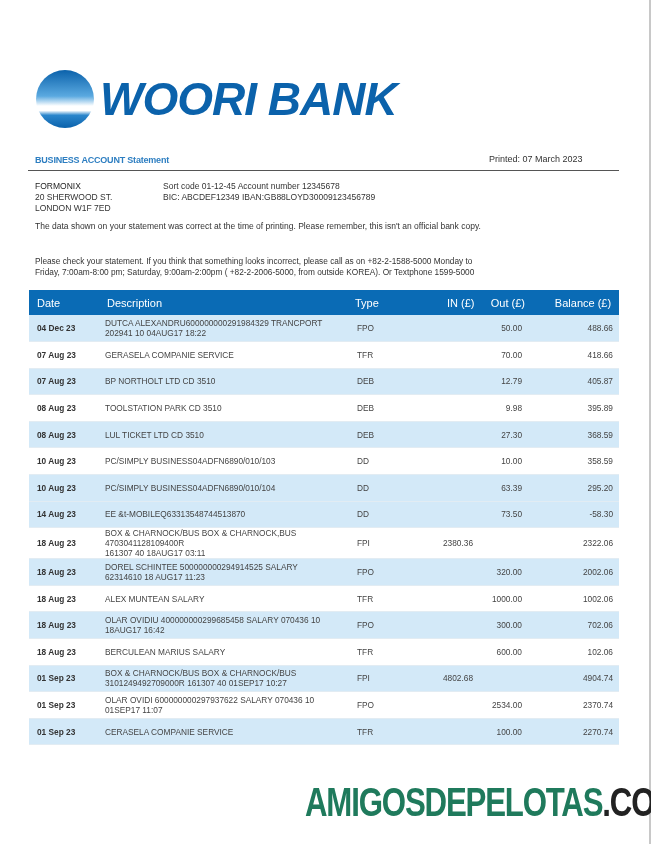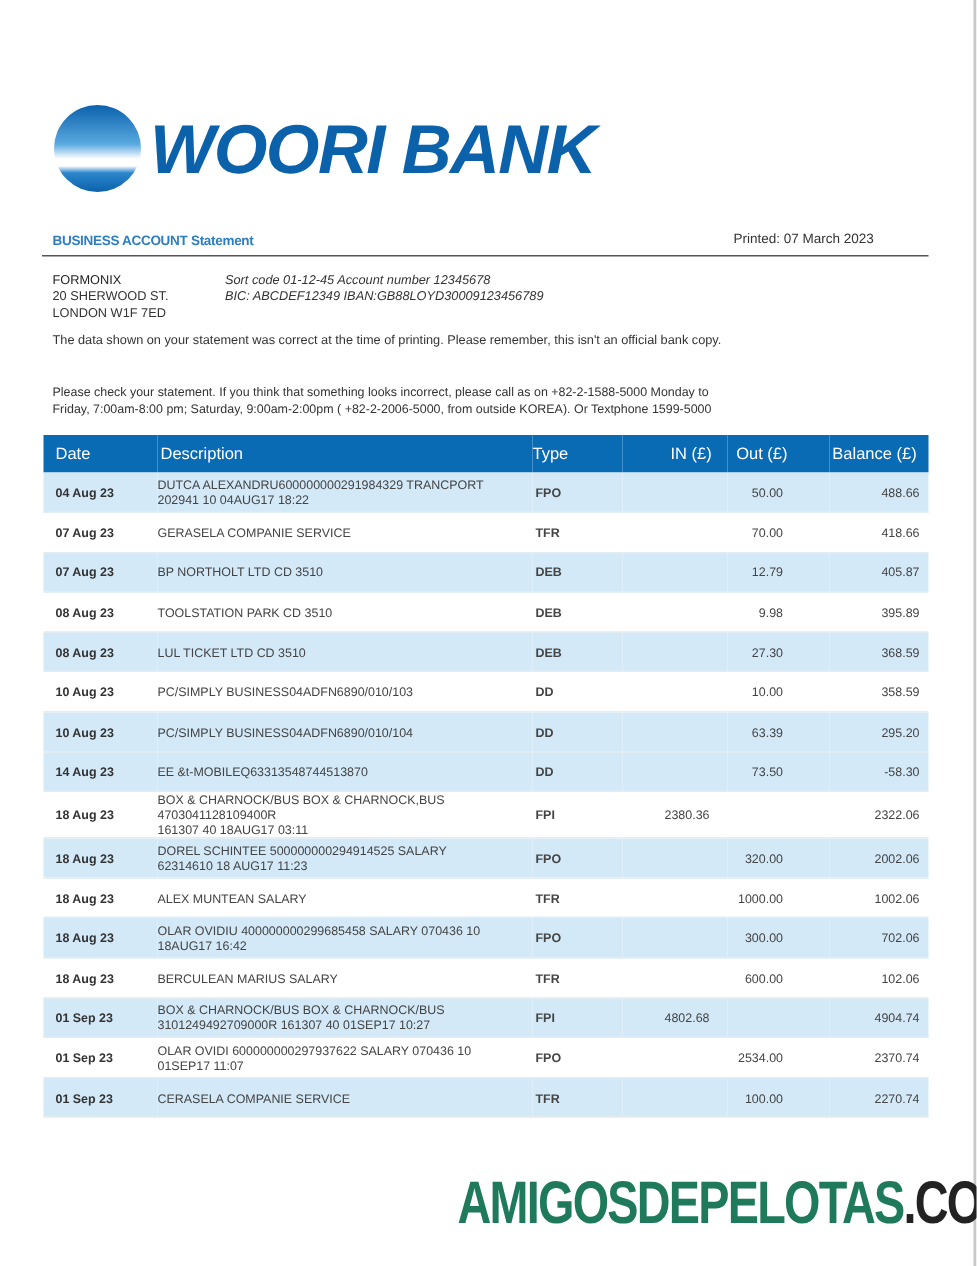--- a/index.html
+++ b/index.html
@@ -10,38 +10,38 @@
   .logo svg { position:absolute; left:0; top:0; }
   .logo-text { position:absolute; left:66px; top:4px; font-family:"Liberation Sans", sans-serif; font-weight:bold; font-style:italic; font-size:46px; letter-spacing:-1px; color:#0b62ab; line-height:54px; }
 
   .stmt-title { position:absolute; left:35px; top:155px; font-size:9px; font-weight:bold; color:#2d7ec1; letter-spacing:-0.2px; }
   .stmt-title .thin { font-weight:bold; }
   .printed { position:absolute; left:489px; top:154px; font-size:9px; color:#333; }
   .rule { position:absolute; left:28px; top:170px; width:591px; height:1px; background:#555; }
 
   .addr { position:absolute; left:35px; top:181px; font-size:8.5px; line-height:11px; color:#333; }
   .addr .name { font-weight:normal; color:#222; }
-  .acct { position:absolute; left:150px; top:181px; font-size:8.5px; line-height:11px; color:#333;font-style:italic; }
+  .acct { position:absolute; left:163px; top:181px; font-size:8.5px; line-height:11px; color:#333; }
 
   .disclaimer { position:absolute; left:35px; top:221px; font-size:8.5px; color:#333; }
   .check { position:absolute; left:35px; top:256px; width:440px; font-size:8.3px; line-height:11px; color:#333; }
 
   table { position:absolute; left:29px; top:290px; width:590px; border-collapse:collapse; table-layout:fixed; }
   thead tr { background:#0a6bb5; height:25px; }
   thead th { color:#fff; font-weight:normal; font-size:11px; text-align:left; padding:0; }
   th.c-date { padding-left:8px;margin-top:28px; }
   th.c-desc { padding-left:2px; }
   th.c-in { text-align:left; padding-left:32px; }
   th.c-out { text-align:right; padding-right:28px; }
   th.c-bal { text-align:center; padding-right:6px; }
   tbody tr { height:26.6px; border-bottom:1px solid #e2ecf3; }
   tbody tr.alt { background:#d3e9f8; }
   tbody td { font-size:8.3px; color:#444; padding:0; vertical-align:middle; line-height:10px; }
   td.c-date { font-weight:bold; color:#333; padding-left:8px; }
-  td.c-type { padding-left:2px;font-weight:bold; }
+  td.c-type { padding-left:2px; }
   td.c-in { text-align:left; padding-left:28px; }
   td.c-out { text-align:right; padding-right:31px; }
   td.c-bal { text-align:right; padding-right:6px; }
 
   .watermark { position:absolute; left:305px; top:778px; font-family:"Liberation Sans", sans-serif; font-weight:bold; font-size:40px; letter-spacing:-1.5px; transform:scaleX(0.78); transform-origin:left top; line-height:48px; }
   .wm-main { color:#1f7a5c; }
   .wm-dot { color:#222; }
 </style>
 </head>
 <body>
@@ -96,21 +96,21 @@
       <th class="c-date">Date</th>
       <th class="c-desc">Description</th>
       <th class="c-type">Type</th>
       <th class="c-in">IN (£)</th>
       <th class="c-out">Out (£)</th>
       <th class="c-bal">Balance (£)</th>
     </tr>
   </thead>
   <tbody id="tx-body">
       <tr class="alt">
-        <td class="c-date">04 Aug 23</td>
+        <td class="c-date">04 Dec 23</td>
         <td class="c-desc">
           <div>DUTCA ALEXANDRU600000000291984329 TRANCPORT</div>
           <div>202941 10 04AUG17 18:22</div>
         </td>
         <td class="c-type">FPO</td>
         <td class="c-in"></td>
         <td class="c-out">50.00</td>
         <td class="c-bal">488.66</td>
       </tr>
       <tr>

